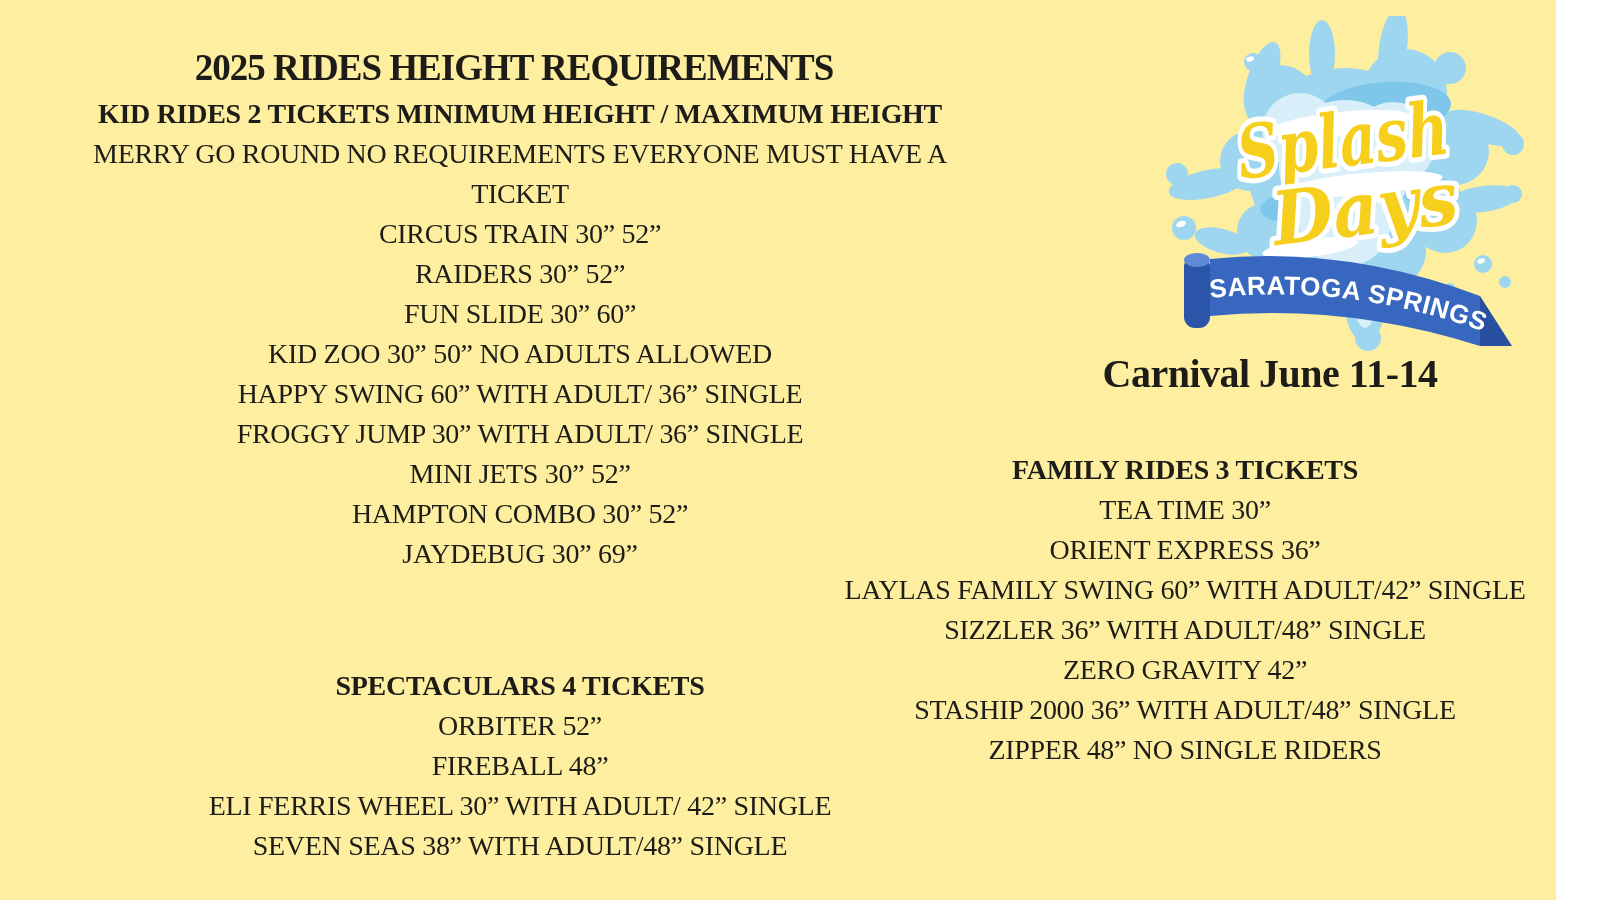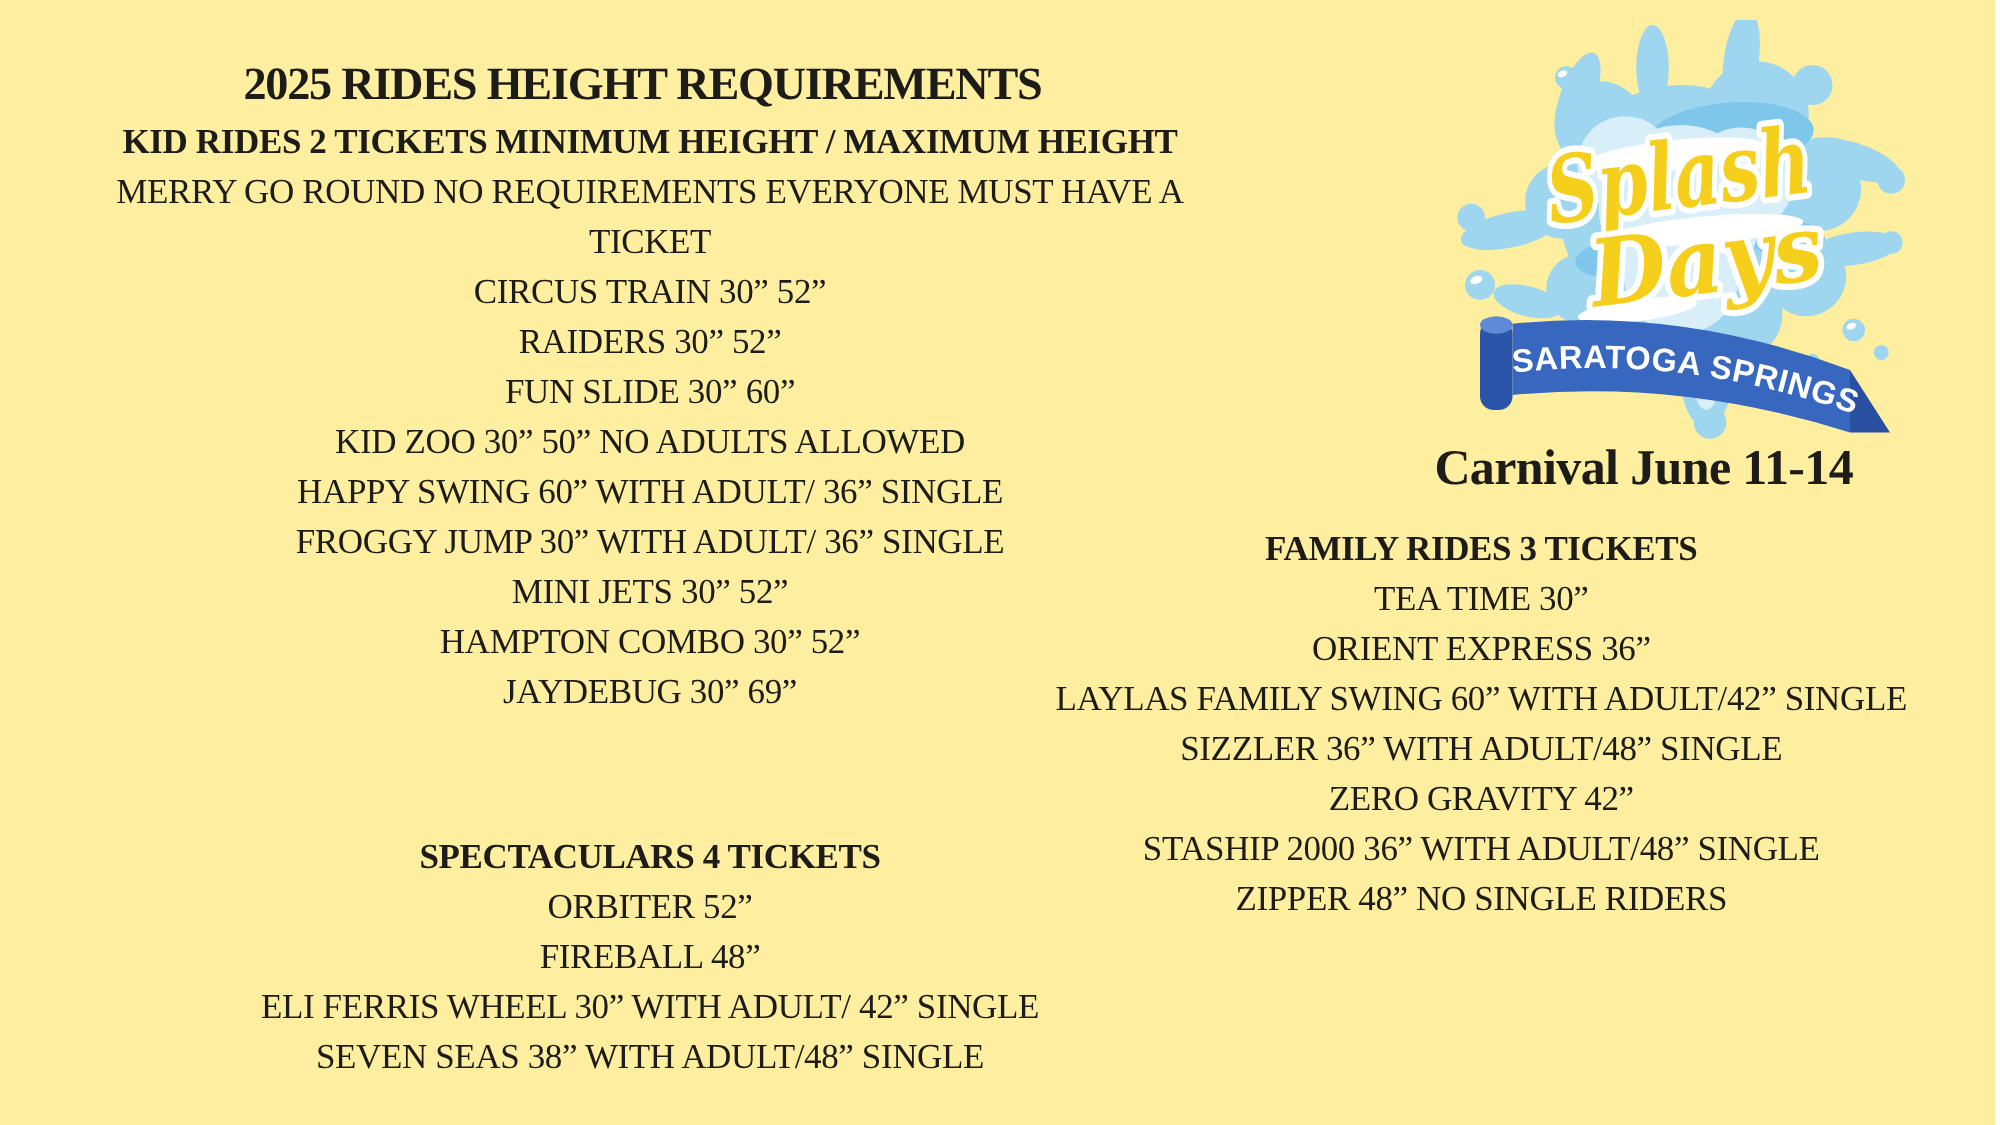--- a/index.html
+++ b/index.html
@@ -1,21 +1,20 @@
 <!DOCTYPE html>
 <html><head>
 <meta charset="utf-8">
 <style>
   html,body{margin:0;padding:0;}
   .canvas{
     position:relative;
     width:1556px;height:900px;
     overflow:hidden;
     font-family:"Liberation Serif", serif;
-    padding-left:40px;
   }
   .col{position:absolute;}
   .page-title{
     font-size:37px;font-weight:bold;
     letter-spacing:-1px;
     text-align:center;
     width:888px;
     line-height:44px;
     white-space:nowrap;
   }
@@ -76,34 +75,34 @@
 
     <div class="ride-section gap">
       <div class="section-header">SPECTACULARS 4 TICKETS</div>
       <div class="ride-line">ORBITER 52”</div>
       <div class="ride-line">FIREBALL 48”</div>
       <div class="ride-line">ELI FERRIS WHEEL 30” WITH ADULT/ 42” SINGLE</div>
       <div class="ride-line">SEVEN SEAS 38” WITH ADULT/48” SINGLE</div>
     </div>
   </div>
 
-  <div class="col" style="left:825px;top:420px;width:720px;">
+  <div class="col" style="left:825px;top:450px;width:720px;">
     <div class="ride-section" style="margin-top:0;">
       <div class="section-header">FAMILY RIDES 3 TICKETS</div>
       <div class="ride-line">TEA TIME 30”</div>
       <div class="ride-line">ORIENT EXPRESS 36”</div>
       <div class="ride-line">LAYLAS FAMILY SWING 60” WITH ADULT/42” SINGLE</div>
       <div class="ride-line">SIZZLER 36” WITH ADULT/48” SINGLE</div>
       <div class="ride-line">ZERO GRAVITY 42”</div>
       <div class="ride-line">STASHIP 2000 36” WITH ADULT/48” SINGLE</div>
       <div class="ride-line">ZIPPER 48” NO SINGLE RIDERS</div>
     </div>
   </div>
 
-  <div class="carnival-date" style="left:1073px;top:350px;width:484px;text-align:center;">Carnival June 11-14</div>
+  <div class="carnival-date" style="left:1028px;top:350px;width:484px;text-align:center;">Carnival June 11-14</div>
 
   <div class="logo-wrap">
     <svg width="390" height="340" viewBox="0 0 390 340">
 
       <g fill="#9ED6F0">
         <circle cx="195" cy="150" r="98"></circle>
         <circle cx="130" cy="85" r="36"></circle>
         <circle cx="255" cy="75" r="42"></circle>
         <circle cx="305" cy="135" r="34"></circle>
         <circle cx="295" cy="205" r="32"></circle>

